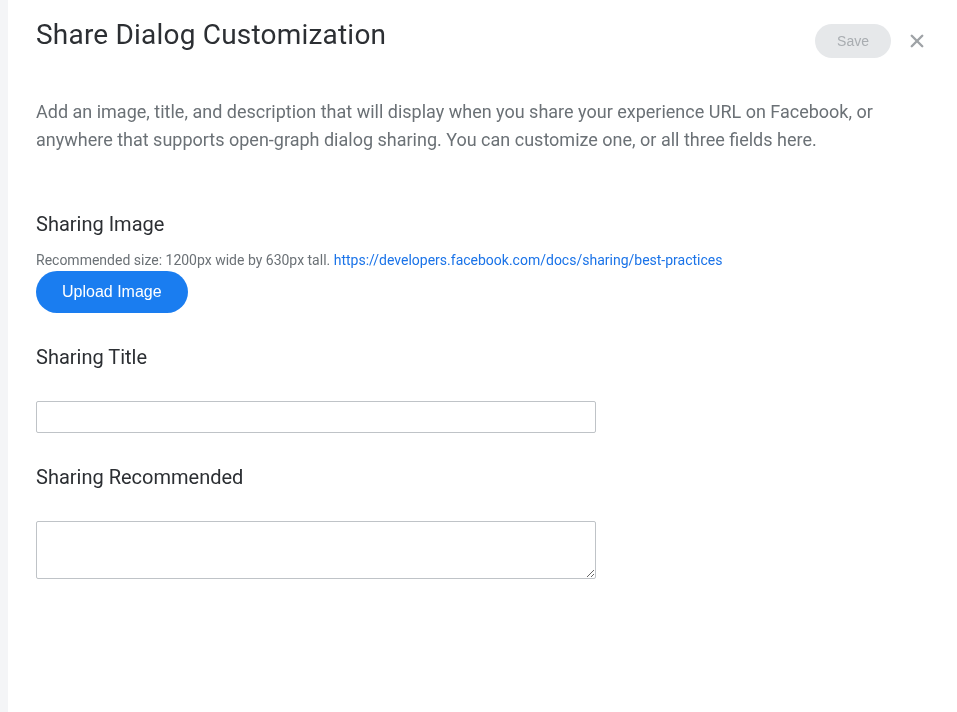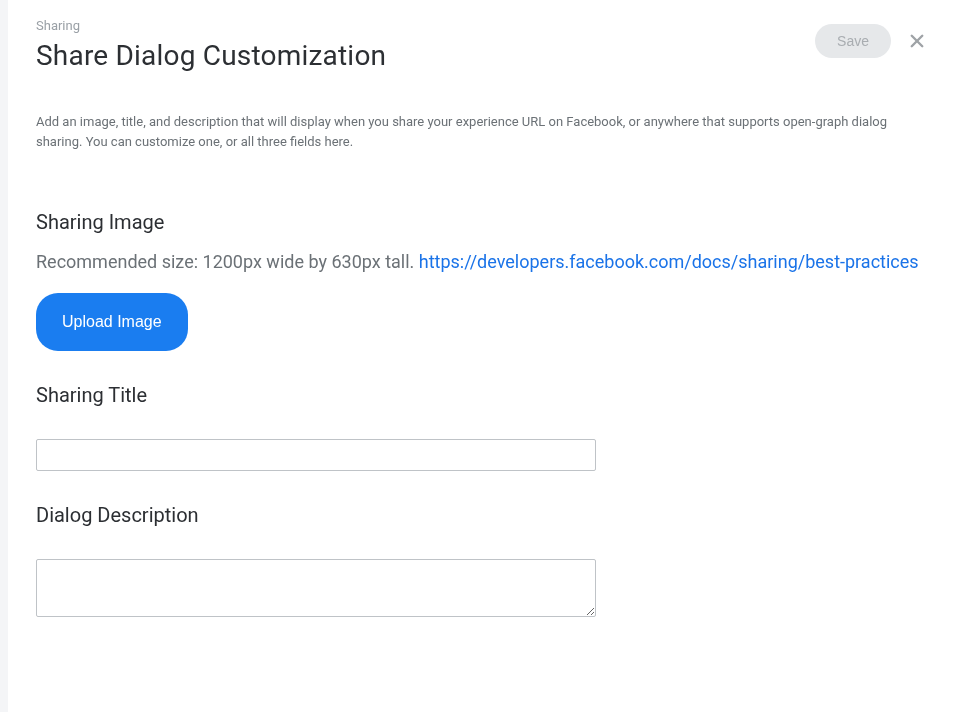--- a/index.html
+++ b/index.html
@@ -88,21 +88,21 @@
       height: 24px;
     }
     
     .close-icon svg {
       width: 18px;
       height: 18px;
     }
     
     .description {
       margin-top: 40px;
-      font-size: 13px;
+      font-size: 18px;
       color: #6b7176;
       line-height: 1.55;
       max-width: 900px;
     }
     
     .section {
       margin-top: 58px;
     }
     
     .section.tight {
@@ -110,37 +110,36 @@
     }
     
     .section-heading {
       font-size: 20px;
       font-weight: 400;
       color: #2c2f33;
       margin-bottom: 14px;
     }
     
     .section-hint {
-      font-size: 18px;
+      font-size: 14px;
       color: #6b7176;
       line-height: 1.5;
     }
     
     .section-hint a {
       color: #1a73e8;
       text-decoration: none;
     }
     
     .upload-button {
-      margin-top: 18px;
       background: #1a7df0;
       color: #ffffff;
       border: none;
       border-radius: 22px;
-      padding: 20px 26px;
+      padding: 12px 26px;
       font-size: 16px;
       font-weight: 400;
       cursor: pointer;
     }
     
     .text-input {
       margin-top: 18px;
       width: 560px;
       height: 32px;
       border: 1px solid #bfc3c7;
@@ -168,21 +167,20 @@
   </style>
 </head>
 <body>
 
 <div class="left-strip"></div>
 
 <div class="modal">
 
   <div class="header-row">
     <div class="header-text">
-      <div class="breadcrumb">Sharing</div>
       <h1 class="page-title">Share Dialog Customization</h1>
     </div>
     <div class="header-actions">
       <button class="save-button">Save</button>
       <span class="close-icon">
         <svg viewBox="0 0 24 24" fill="none" stroke="currentColor" stroke-width="3.2" stroke-linecap="round">
           <line x1="5" y1="5" x2="19" y2="19"></line>
           <line x1="19" y1="5" x2="5" y2="19"></line>
         </svg>
       </span>
@@ -198,17 +196,17 @@
     </p>
     <button class="upload-button">Upload Image</button>
   </div>
 
   <div class="section tight">
     <h2 class="section-heading">Sharing Title</h2>
     <input type="text" class="text-input" value="" style="">
   </div>
 
   <div class="section tight">
-    <h2 class="section-heading">Dialog Description</h2>
+    <h2 class="section-heading">Sharing Recommended</h2>
     <textarea class="textarea-input" style=""></textarea>
   </div>
 
 </div>
 
 </body></html>

